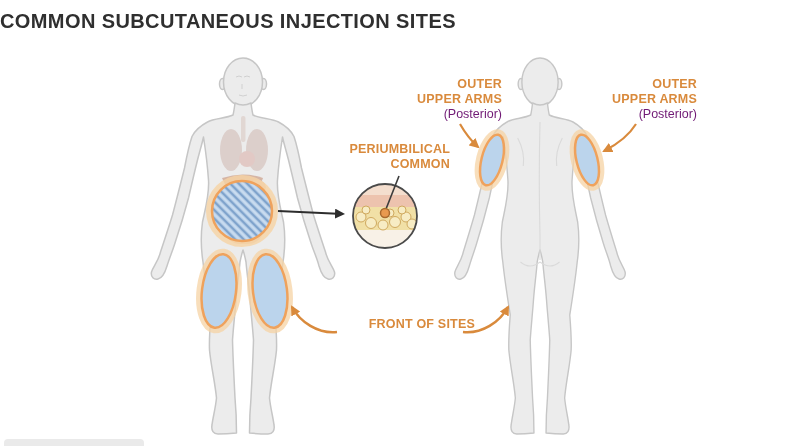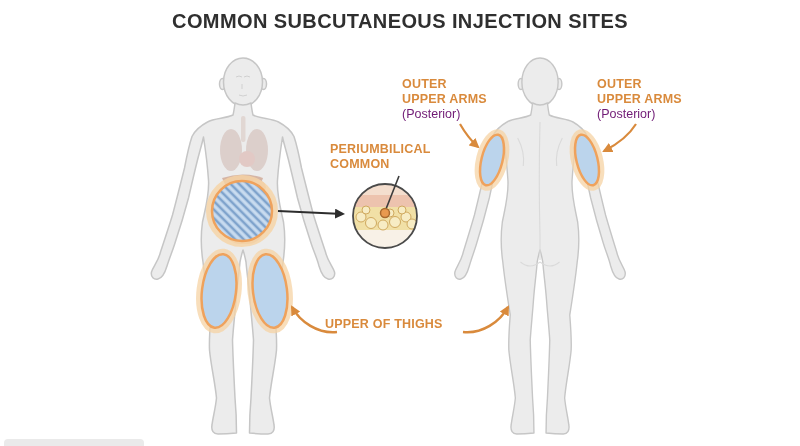--- a/index.html
+++ b/index.html
@@ -1,21 +1,21 @@
 <!DOCTYPE html>
 <html><head>
 <meta charset="utf-8">
 <style>
   html,body{margin:0;padding:0;background:#fff}
   #canvas{position:relative;width:800px;height:446px;background:#ffffff;overflow:hidden;
           font-family:"Liberation Sans",sans-serif}
   #diagram-svg{position:absolute;left:0;top:0}
-  .title{position:absolute;top:10px;left:0;right:0;text-align:center;
+  .title{position:absolute;top:10px;left:0;right:0;
          font-size:20px;font-weight:700;letter-spacing:.4px;color:#2F2F2F}
-  .lbl{position:absolute;text-align:left}
+  .lbl{position:absolute;text-align:right}
   .lbl .o{display:block;color:#D98A3C;font-weight:700;font-size:12.5px;line-height:15px;letter-spacing:.2px}
   .lbl .d{display:block;color:#701a75;font-size:12.5px;line-height:15px}
   #lbl-arms-left{left:402px;top:77px;width:100px}
   #lbl-arms-right{left:597px;top:77px;width:100px}
   #lbl-peri{left:330px;top:142px;width:120px}
   #lbl-thighs{left:325px;top:317px;width:150px}
 </style>
 </head>
 <body>
 
@@ -200,16 +200,16 @@
     <span class="o">UPPER ARMS</span>
     <span class="d">(Posterior)</span>
   </div>
 
   <div id="lbl-peri" class="lbl">
     <span class="o">PERIUMBILICAL</span>
     <span class="o">COMMON</span>
   </div>
 
   <div id="lbl-thighs" class="lbl">
-    <span class="o">UPPER OF THIGHS</span>
+    <span class="o">FRONT OF SITES</span>
   </div>
 
 </div>
 
 </body></html>

